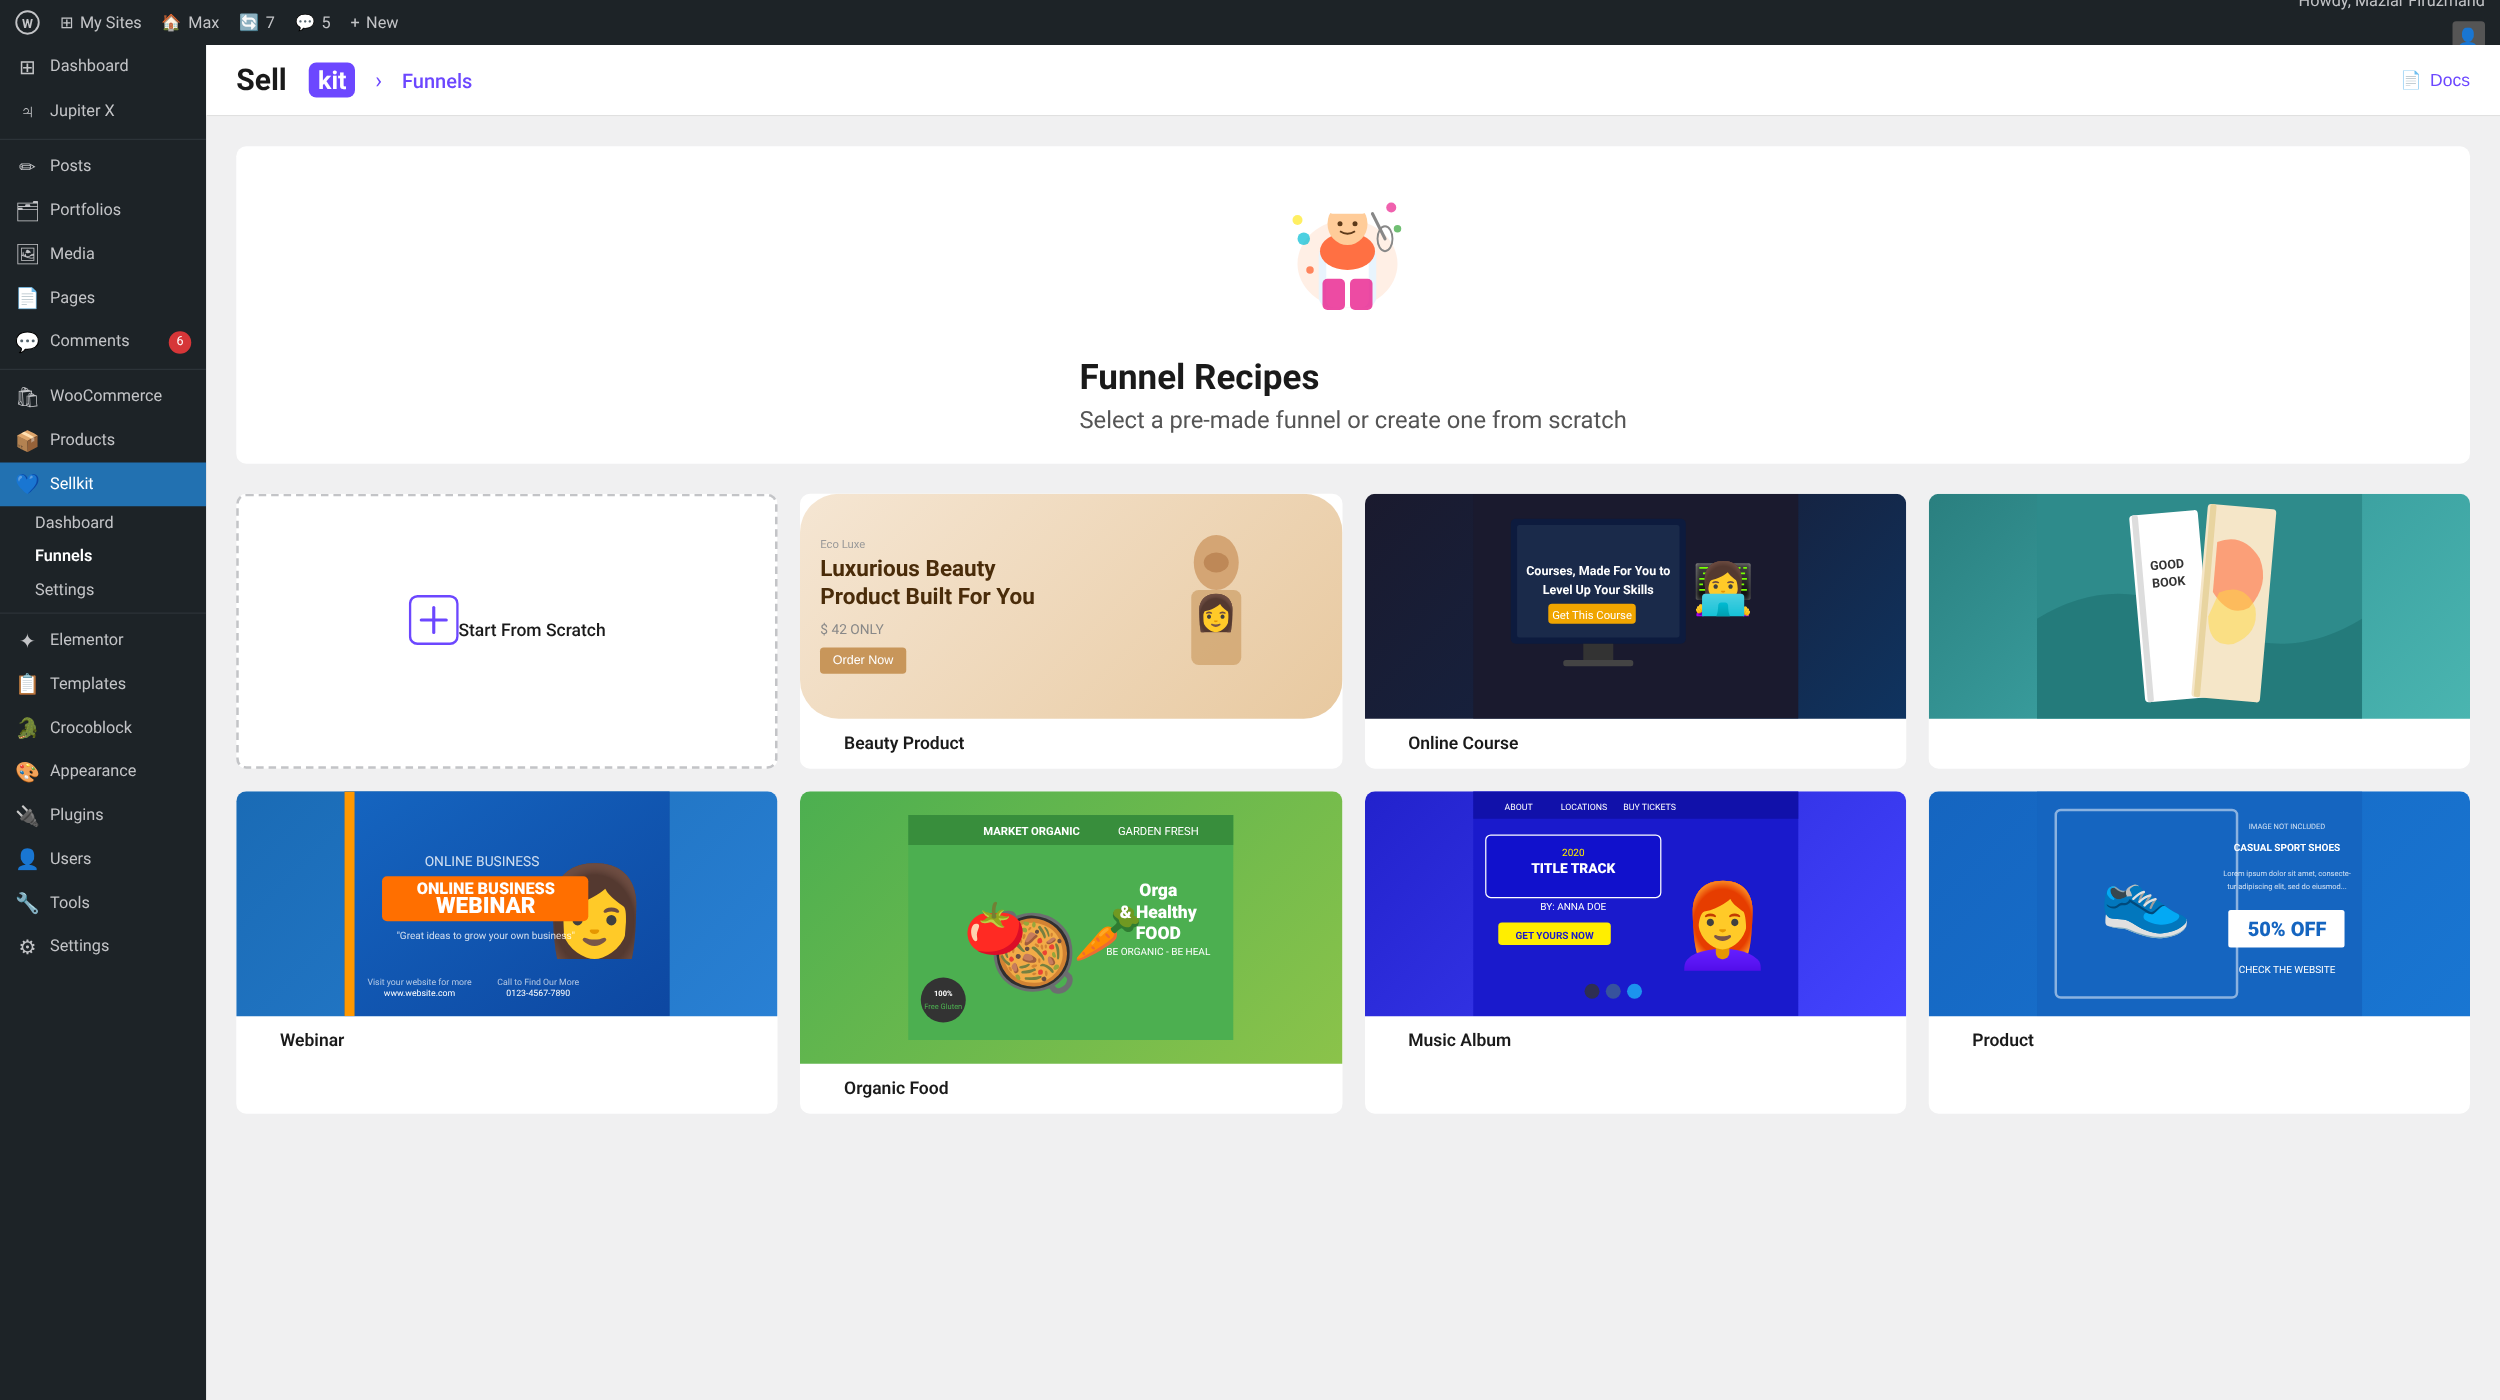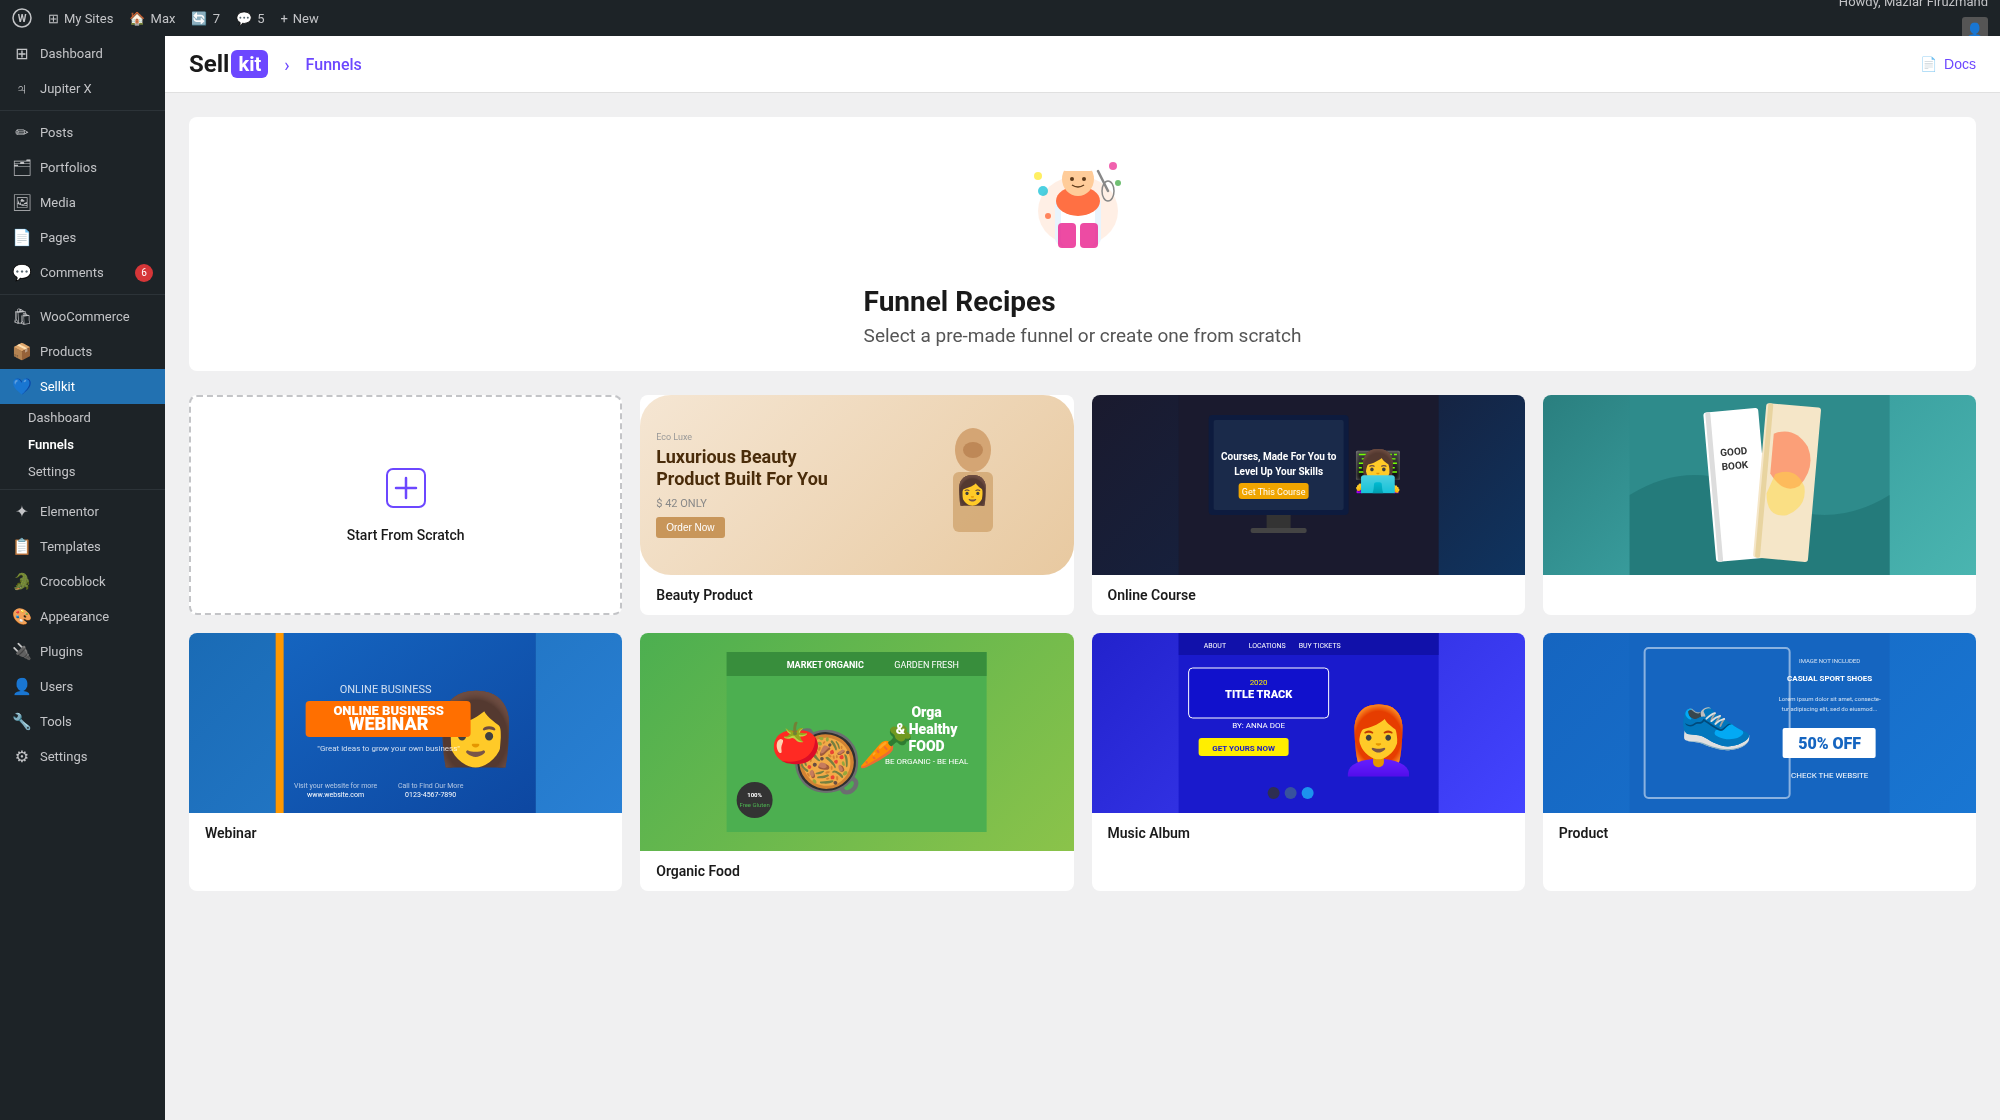--- a/index.html
+++ b/index.html
@@ -51,21 +51,21 @@
     .main-content {
       flex: 1; overflow-y: auto; background: #f0f0f1;
     }
 
     
     .page-header {
       background: #fff; border-bottom: 1px solid #e0e0e0; padding: 14px 24px;
       display: flex; align-items: center; justify-content: space-between;
     }
     .page-header-left { display: flex; align-items: center; gap: 10px; }
-    .sellkit-logo { display: flex; align-items: flex-start; gap: 0; }
+    .sellkit-logo { display: flex; align-items: flex-start; gap: 16px; }
     .sellkit-logo .sell { font-size: 24px; font-weight: 700; color: #1a1a1a; }
     .sellkit-logo .kit {
       background: #6c47ff; color: #fff; border-radius: 6px; padding: 2px 7px;
       font-size: 20px; font-weight: 700; margin-left: 2px;
     }
     .breadcrumb-sep { color: #6c47ff; font-size: 18px; margin: 0 6px; }
     .breadcrumb-current { color: #6c47ff; font-size: 16px; font-weight: 500; }
     .docs-btn {
       display: flex; align-items: center; gap: 6px; color: #6c47ff; font-size: 14px;
       cursor: pointer; border: none; background: none;
@@ -91,31 +91,31 @@
     .cards-grid {
       display: grid;
       grid-template-columns: repeat(4, 1fr);
       gap: 18px;
     }
     .card {
       background: #fff; border-radius: 8px; overflow: hidden;
       cursor: pointer; transition: box-shadow 0.2s;
     }
     .card.scratch {
-      border: 2px dashed #c3c4c7; display: flex; flex-direction: column;
+      border: 2px dashed #c3c4c7; display: flex; flex-direction: row;
       align-items: center; justify-content: center; min-height: 200px;
       background: #fff;
     }
     .card.scratch .plus-icon { font-size: 28px; color: #6c47ff; margin-bottom: 12px; }
     .card.scratch .scratch-label { font-size: 14px; color: #1a1a1a; font-weight: 500; }
     .card-thumb {
       width: 100%; height: 180px; object-fit: cover; display: block; overflow: hidden;
     }
     .card-label {
-      padding: 12px 16px; font-size: 14px; font-weight: 600; color: #1a1a1a;
+      padding: 12px 16px; font-size: 14px; font-weight: 600; color: #1a1a1a; margin-left: 19px;
     }
 
     
     .thumb-beauty { background: linear-gradient(135deg, #f5e6d3 0%, #e8c9a0 100%); position: relative; height: 180px; display: flex; align-items: center; justify-content: center; overflow: hidden; border-radius: 31px; }
     .thumb-course { background: linear-gradient(135deg, #1a1a2e 0%, #16213e 50%, #0f3460 100%); position: relative; height: 180px; display: flex; align-items: center; justify-content: center; overflow: hidden; }
     .thumb-ebook { background: linear-gradient(135deg, #2a7f7f 0%, #3a9f9f 50%, #4ab5b0 100%); position: relative; height: 180px; display: flex; align-items: center; justify-content: center; overflow: hidden; }
     .thumb-webinar { background: linear-gradient(135deg, #1a6bb5 0%, #2980d4 100%); position: relative; height: 180px; display: flex; align-items: center; justify-content: center; overflow: hidden; }
     .thumb-organic { background: linear-gradient(135deg, #4caf50 0%, #8bc34a 100%); position: relative; height: 218px; display: flex; align-items: center; justify-content: center; overflow: hidden; }
     .thumb-music { background: linear-gradient(135deg, #2222cc 0%, #4444ff 100%); position: relative; height: 180px; display: flex; align-items: center; justify-content: center; overflow: hidden; }
     .thumb-product { background: linear-gradient(135deg, #1565c0 0%, #1976d2 100%); position: relative; height: 180px; display: flex; align-items: center; justify-content: center; overflow: hidden; }

